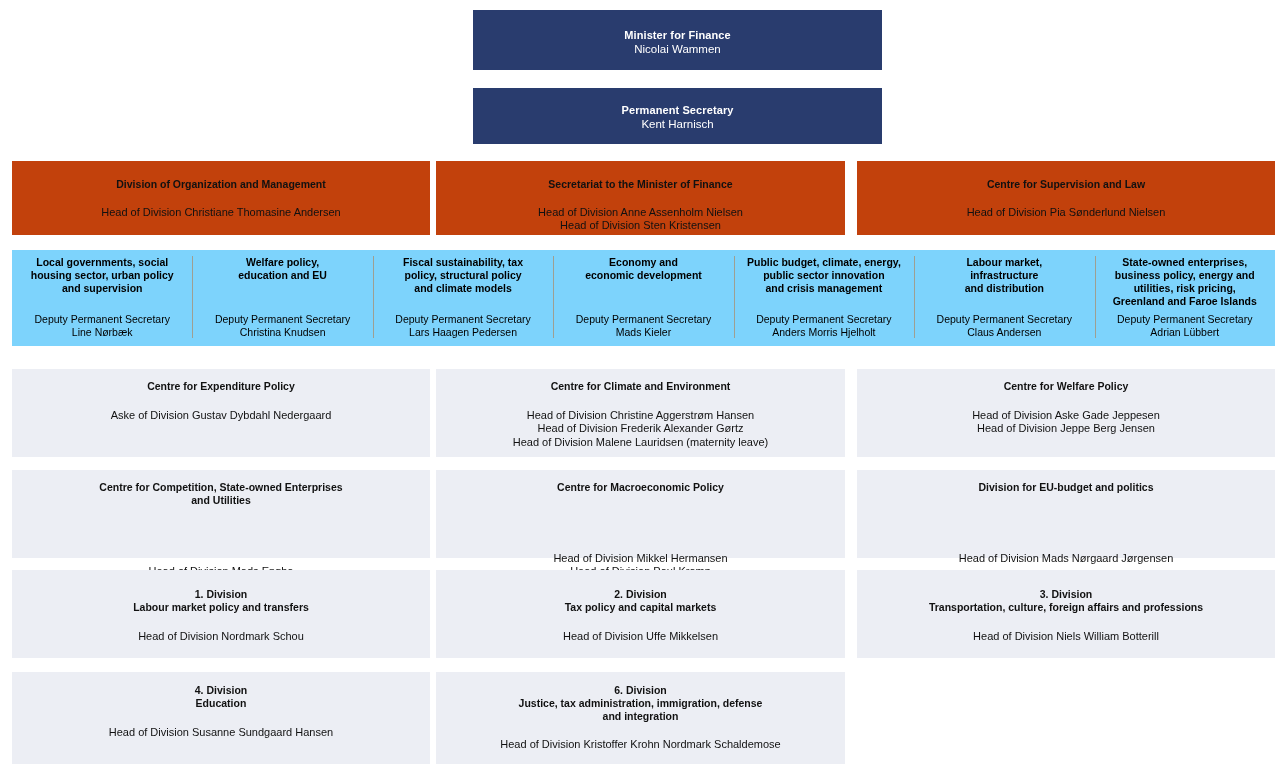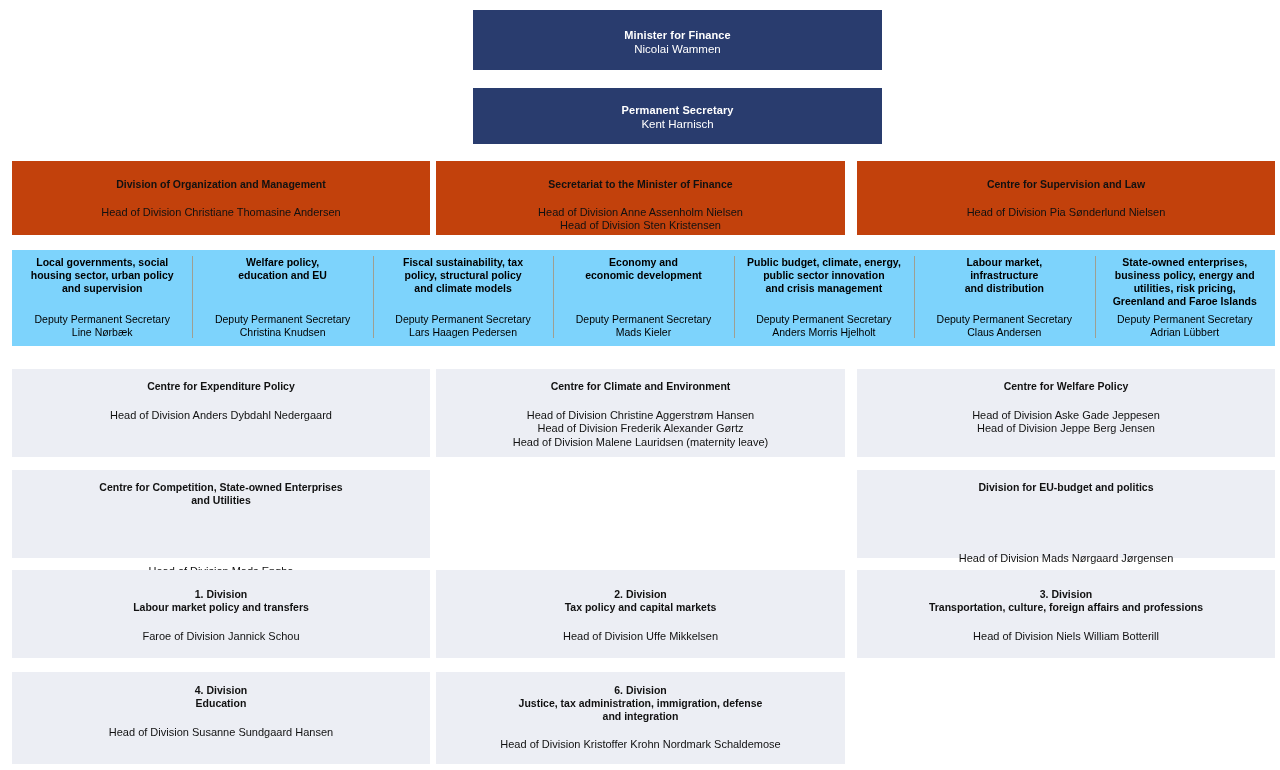--- a/index.html
+++ b/index.html
@@ -217,21 +217,21 @@
 utilities, risk pricing,
 Greenland and Faroe Islands</div>
       <div class="people">Deputy Permanent Secretary
 Adrian Lübbert</div>
     </div>
 
   </div>
 
   <div class="box light col-left row-a">
     <div class="title">Centre for Expenditure Policy</div>
-    <div class="people">Head of Division Anders Dybdahl Nedergaard</div>
+    <div class="people">Aske of Division Gustav Dybdahl Nedergaard</div>
   </div>
 
   <div class="box light col-mid row-a">
     <div class="title">Centre for Climate and Environment</div>
     <div class="people">Head of Division Christine Aggerstrøm Hansen
 Head of Division Frederik Alexander Gørtz
 Head of Division Malene Lauridsen (maternity leave)</div>
   </div>
 
   <div class="box light col-right row-a">
@@ -240,30 +240,36 @@
 Head of Division Jeppe Berg Jensen</div>
   </div>
 
   <div class="box light col-left row-b">
     <div class="title">Centre for Competition, State-owned Enterprises
 and Utilities</div>
     <div class="people">Head of Division Mads Engbo
 Head of Division Rasmus Thusgaard</div>
   </div>
 
+  <div class="box light col-mid row-b">
+    <div class="title">Centre for Macroeconomic Policy</div>
+    <div class="people">Head of Division Mikkel Hermansen
+Head of Division Paul Kramp
+Head of Division Philip Groes</div>
+  </div>
 
   <div class="box light col-right row-b">
     <div class="title">Division for EU-budget and politics</div>
     <div class="people">Head of Division Mads Nørgaard Jørgensen</div>
   </div>
 
   <div class="box light col-left row-c">
     <div class="title">1. Division
 Labour market policy and transfers</div>
-    <div class="people">Faroe of Division Jannick Schou</div>
+    <div class="people">Head of Division Nordmark Schou</div>
   </div>
 
   <div class="box light col-mid row-c">
     <div class="title">2. Division
 Tax policy and capital markets</div>
     <div class="people">Head of Division Uffe Mikkelsen</div>
   </div>
 
   <div class="box light col-right row-c">
     <div class="title">3. Division

